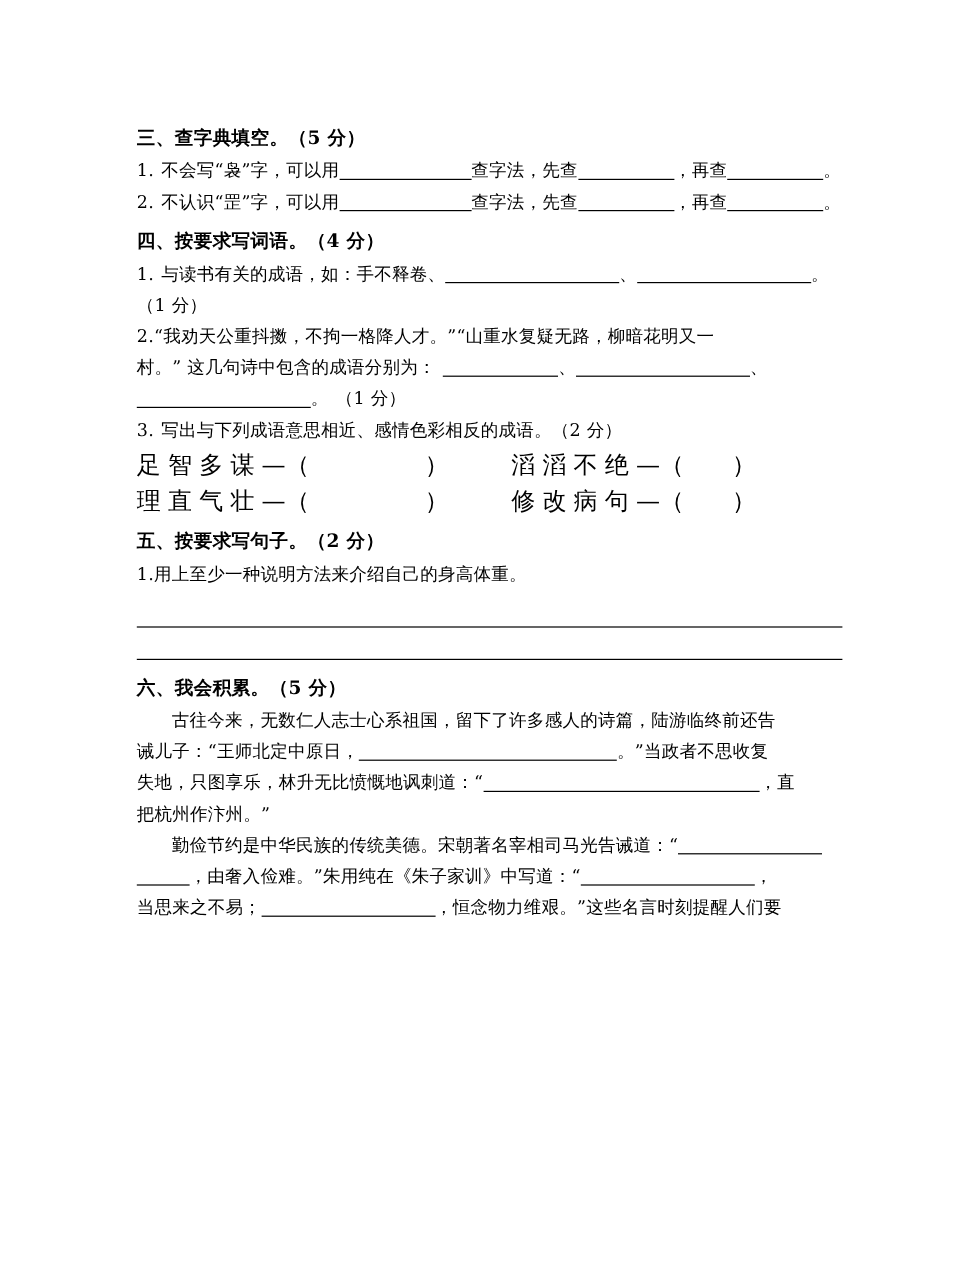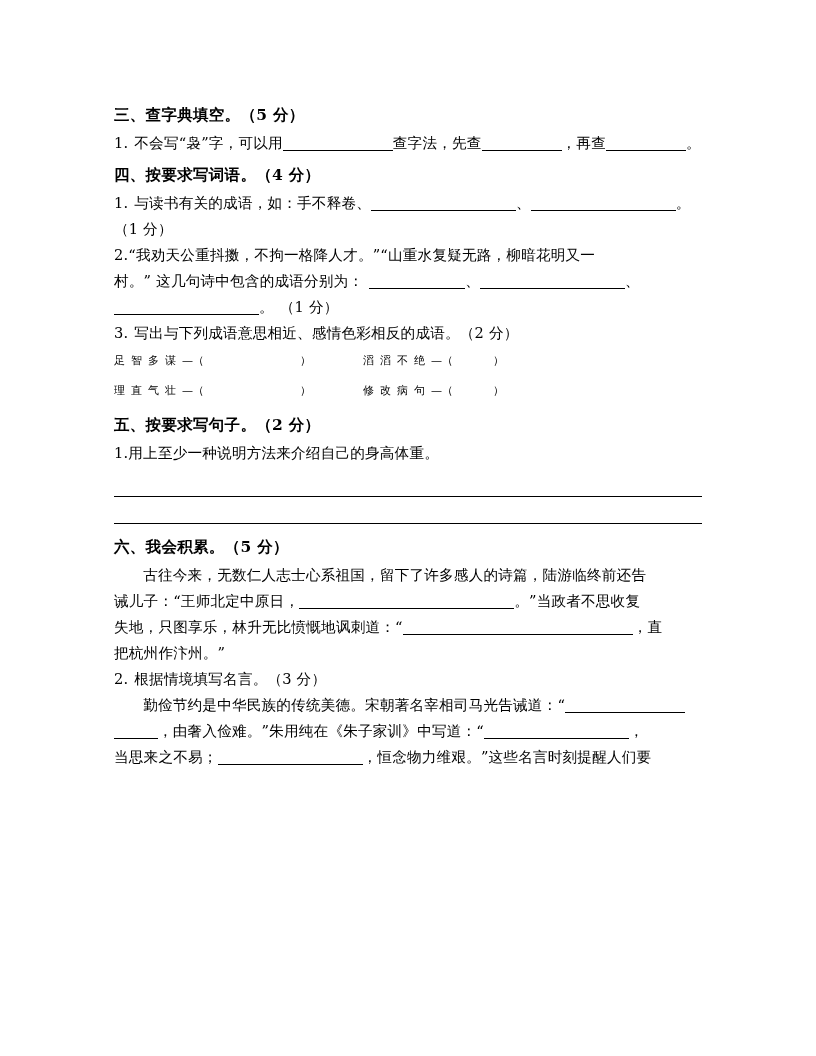--- a/index.html
+++ b/index.html
@@ -69,21 +69,21 @@
     border-top: 1.4px solid #000;
     margin: 0;
     width: 100%;
     height: 0;
   }
   .rule-gap-a { height: 30px; }
   .rule-gap-b { height: 26px; }
 
   
   .idiom-row {
-    font-size: 11px;
+    font-size: 20px;
     line-height: 30px;
     white-space: nowrap;
   }
   .idiom-word {
     letter-spacing: 6px;
   }
   .paren-gap-wide { display: inline-block; width: 96px; }
   .paren-gap-narrow { display: inline-block; width: 40px; }
   .col-gap { display: inline-block; width: 52px; }
 
@@ -94,20 +94,23 @@
 
 <div class="page">
   <div class="content">
 
     <div class="sec-head">三、查字典填空。（5 分）</div>
 
     <div class="q">
       <span>1.</span><span class="sp-s"></span><span>不会写“袅”字，可以用</span><span class="blank b-lg"></span><span>查字法，先查</span><span class="blank b-md"></span><span>，再查</span><span class="blank b-md"></span><span>。</span>
     </div>
 
+    <div class="q">
+      <span>2.</span><span class="sp-s"></span><span>不认识“罡”字，可以用</span><span class="blank b-lg"></span><span>查字法，先查</span><span class="blank b-md"></span><span>，再查</span><span class="blank b-md"></span><span>。</span>
+    </div>
 
     <div class="sec-head">四、按要求写词语。（4 分）</div>
 
     <div class="q">
       <span>1.</span><span class="sp-s"></span><span>与读书有关的成语，如：手不释卷、</span><span class="blank b-w145"></span><span>、</span><span class="blank b-w145"></span><span>。</span>
     </div>
     <div class="q">（1 分）</div>
 
     <div class="q">
       <span>2.</span><span>“我劝天公重抖擞，不拘一格降人才。”“山重水复疑无路，柳暗花明又一</span>
@@ -147,23 +150,20 @@
 
     <div class="q indent">古往今来，无数仁人志士心系祖国，留下了许多感人的诗篇，陆游临终前还告</div>
     <div class="q">
       <span>诫儿子：“王师北定中原日，</span><span class="blank b-w215"></span><span>。”当政者不思收复</span>
     </div>
     <div class="q">
       <span>失地，只图享乐，林升无比愤慨地讽刺道：“</span><span class="blank b-w230"></span><span>，直</span>
     </div>
     <div class="q">把杭州作汴州。”</div>
 
-    <div class="q">
-      <span>2.</span><span class="sp-s"></span><span>根据情境填写名言。（3 分）</span>
-    </div>
 
     <div class="q indent">
       <span>勤俭节约是中华民族的传统美德。宋朝著名宰相司马光告诫道：“</span><span class="blank b-w120"></span>
     </div>
     <div class="q">
       <span class="blank b-w44"></span><span>，由奢入俭难。”朱用纯在《朱子家训》中写道：“</span><span class="blank b-w145"></span><span>，</span>
     </div>
     <div class="q">
       <span>当思来之不易；</span><span class="blank b-w145"></span><span>，恒念物力维艰。”这些名言时刻提醒人们要</span>
     </div>

